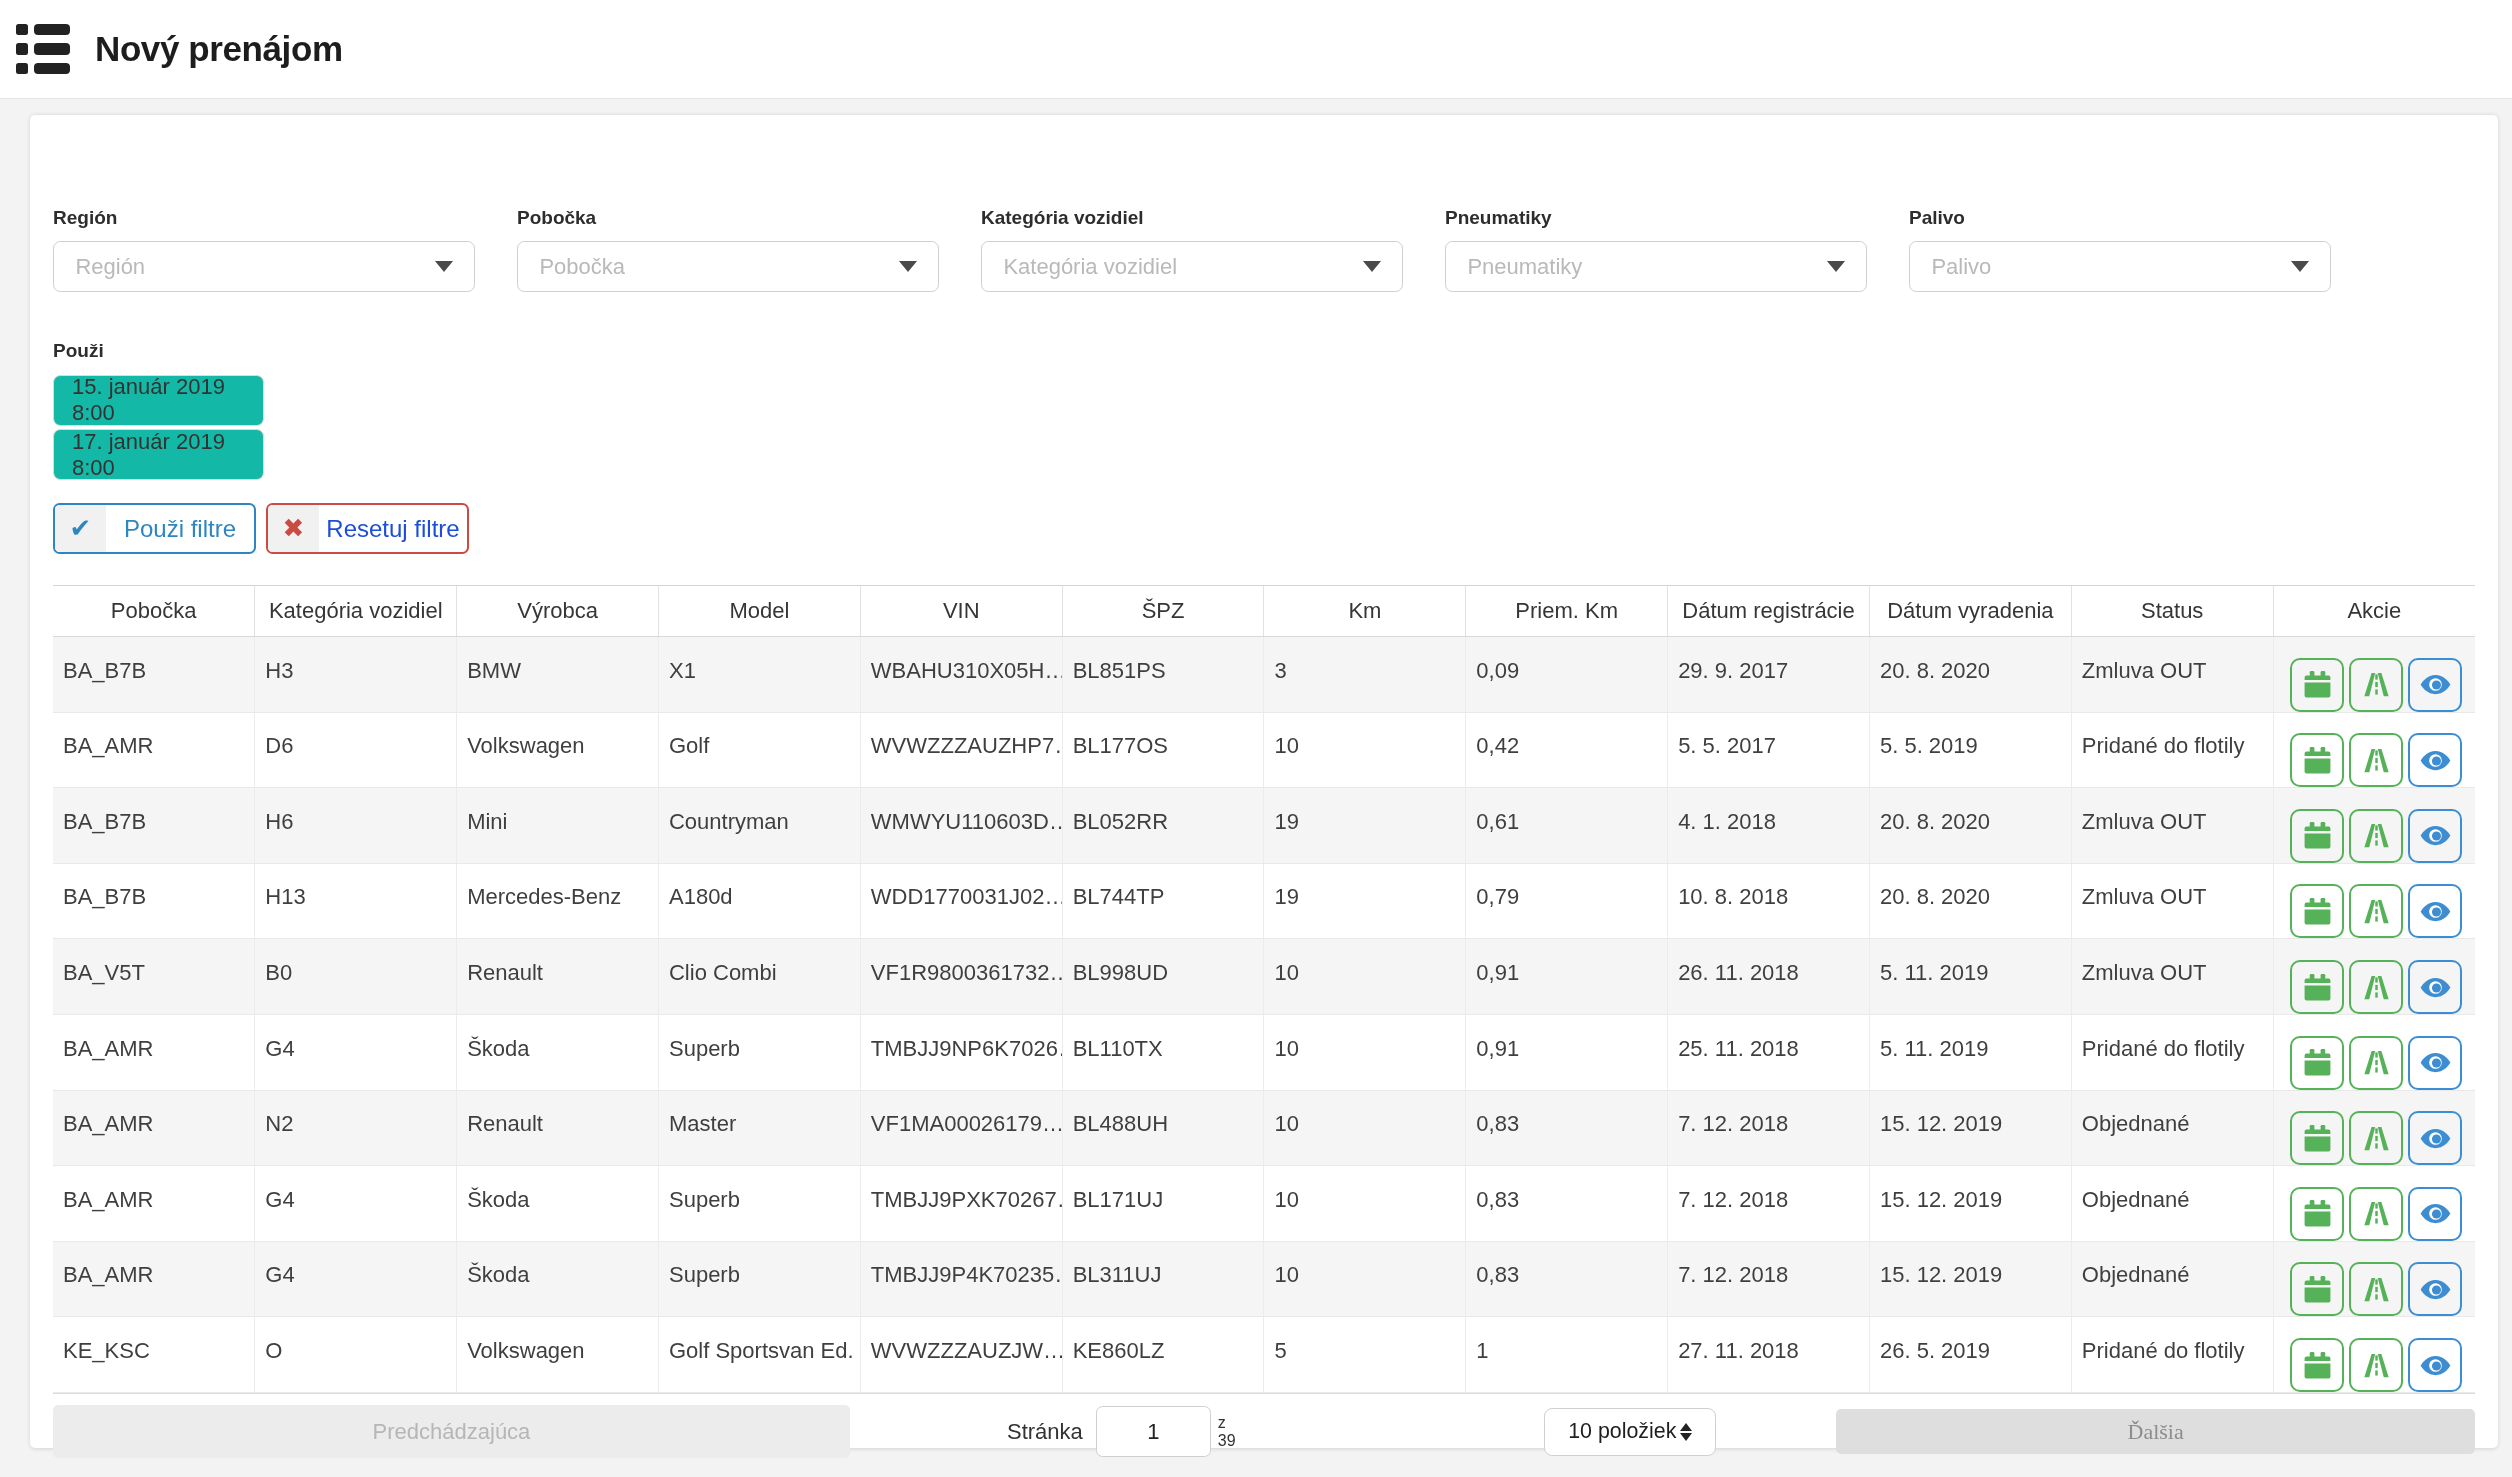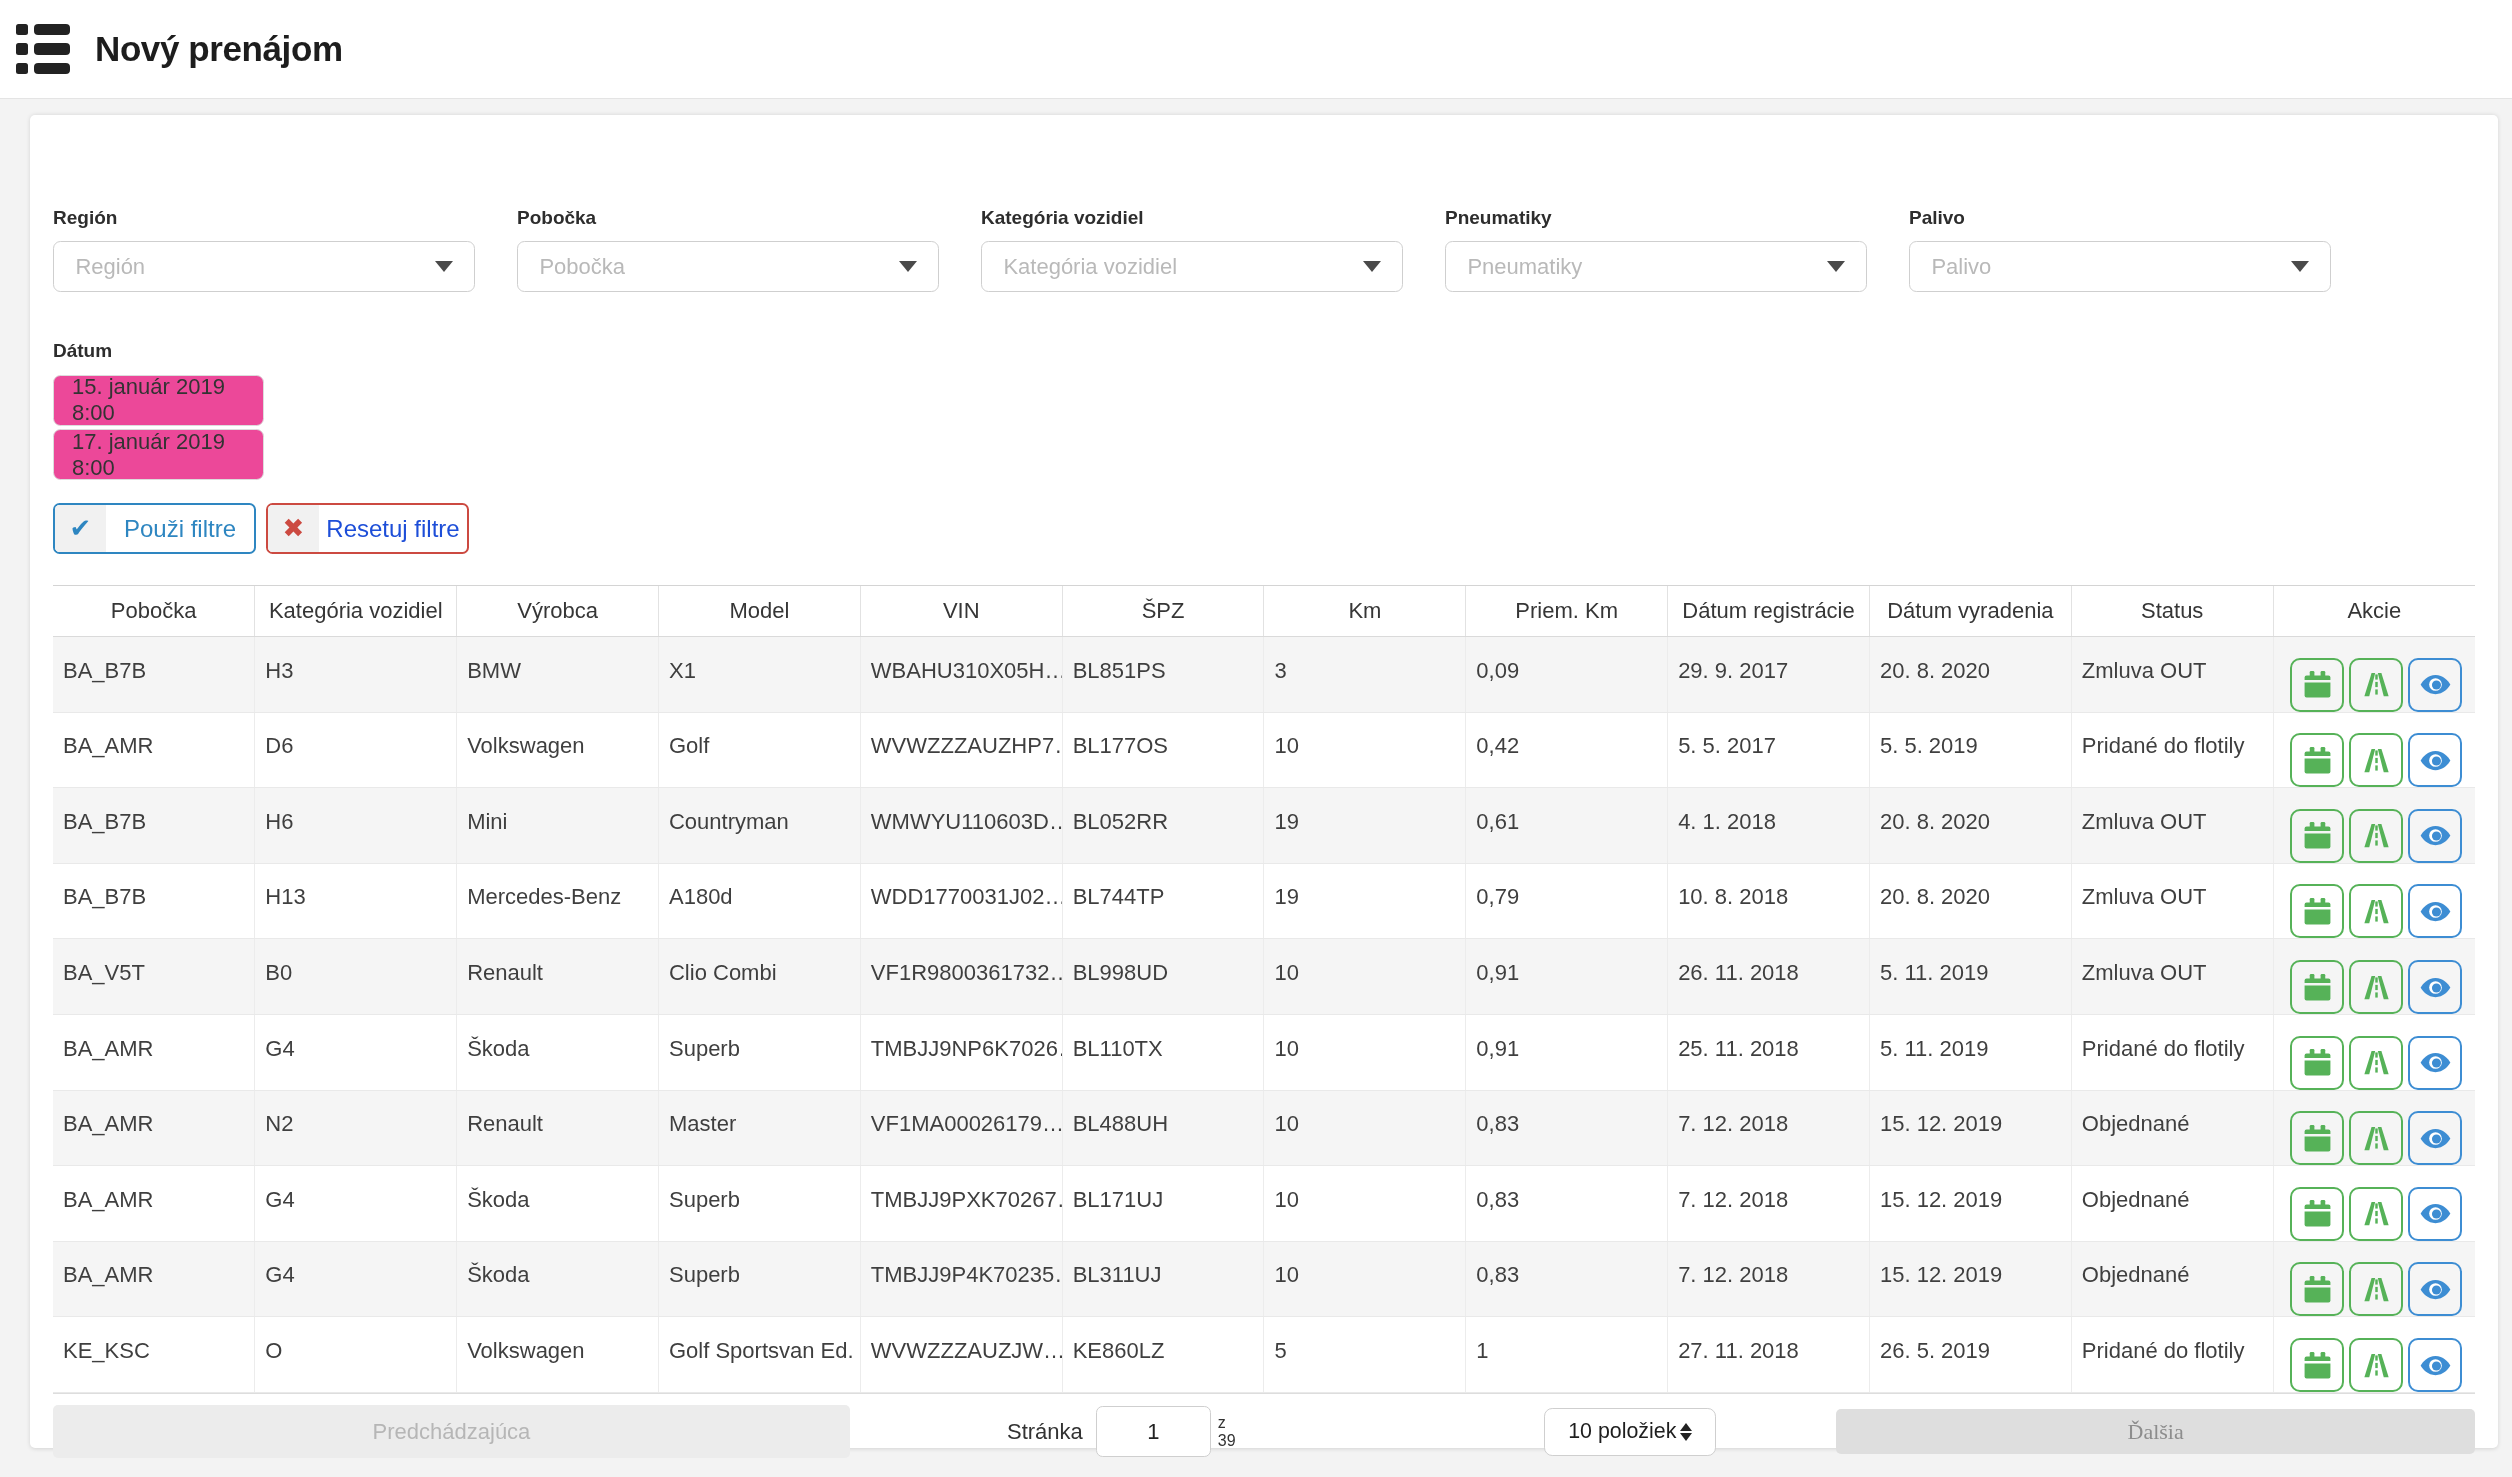--- a/index.html
+++ b/index.html
@@ -49,21 +49,21 @@
     width:0; height:0;
     border-left:9px solid transparent; border-right:9px solid transparent;
     border-top:11.5px solid #4a4a4a;
   }
 
   
   .date-section { margin-top:48px; }
   .date-input {
     width:211px; height:51px; border:1.6px solid #dcdcdc; border-radius:7.4px;
     display:flex; align-items:center; padding-left:18px;
-    font-size:22px; color:#333; background:#ec4899;
+    font-size:22px; color:#333; background:#14b8a6;
   }
   .date-input + .date-input { margin-top:3.3px; }
 
   
   .btn-row { margin-top:23px; display:flex; gap:10px; }
   .filter-btn {
     width:203px; height:51px; border-radius:6.6px; background:#fff;
     display:flex; overflow:hidden; cursor:pointer; padding:0;
   }
   .filter-btn .icon-box {
@@ -204,21 +204,21 @@
     <div class="filter">
       <div class="filter-label">Palivo</div>
       <div class="select-box">
         <span class="select-placeholder">Palivo</span>
         <span class="caret-down"></span>
       </div>
     </div>
   </div>
 
   <div class="date-section">
-    <div class="date-label">Dátum</div>
+    <div class="date-label">Použi</div>
     <div class="date-input">15. január 2019 8:00</div>
     <div class="date-input">17. január 2019 8:00</div>
   </div>
 
   <div class="btn-row">
     <button class="filter-btn btn-apply">
       <span class="icon-box">✔</span>
       <span class="btn-label">Použi filtre</span>
     </button>
     <button class="filter-btn btn-reset">

